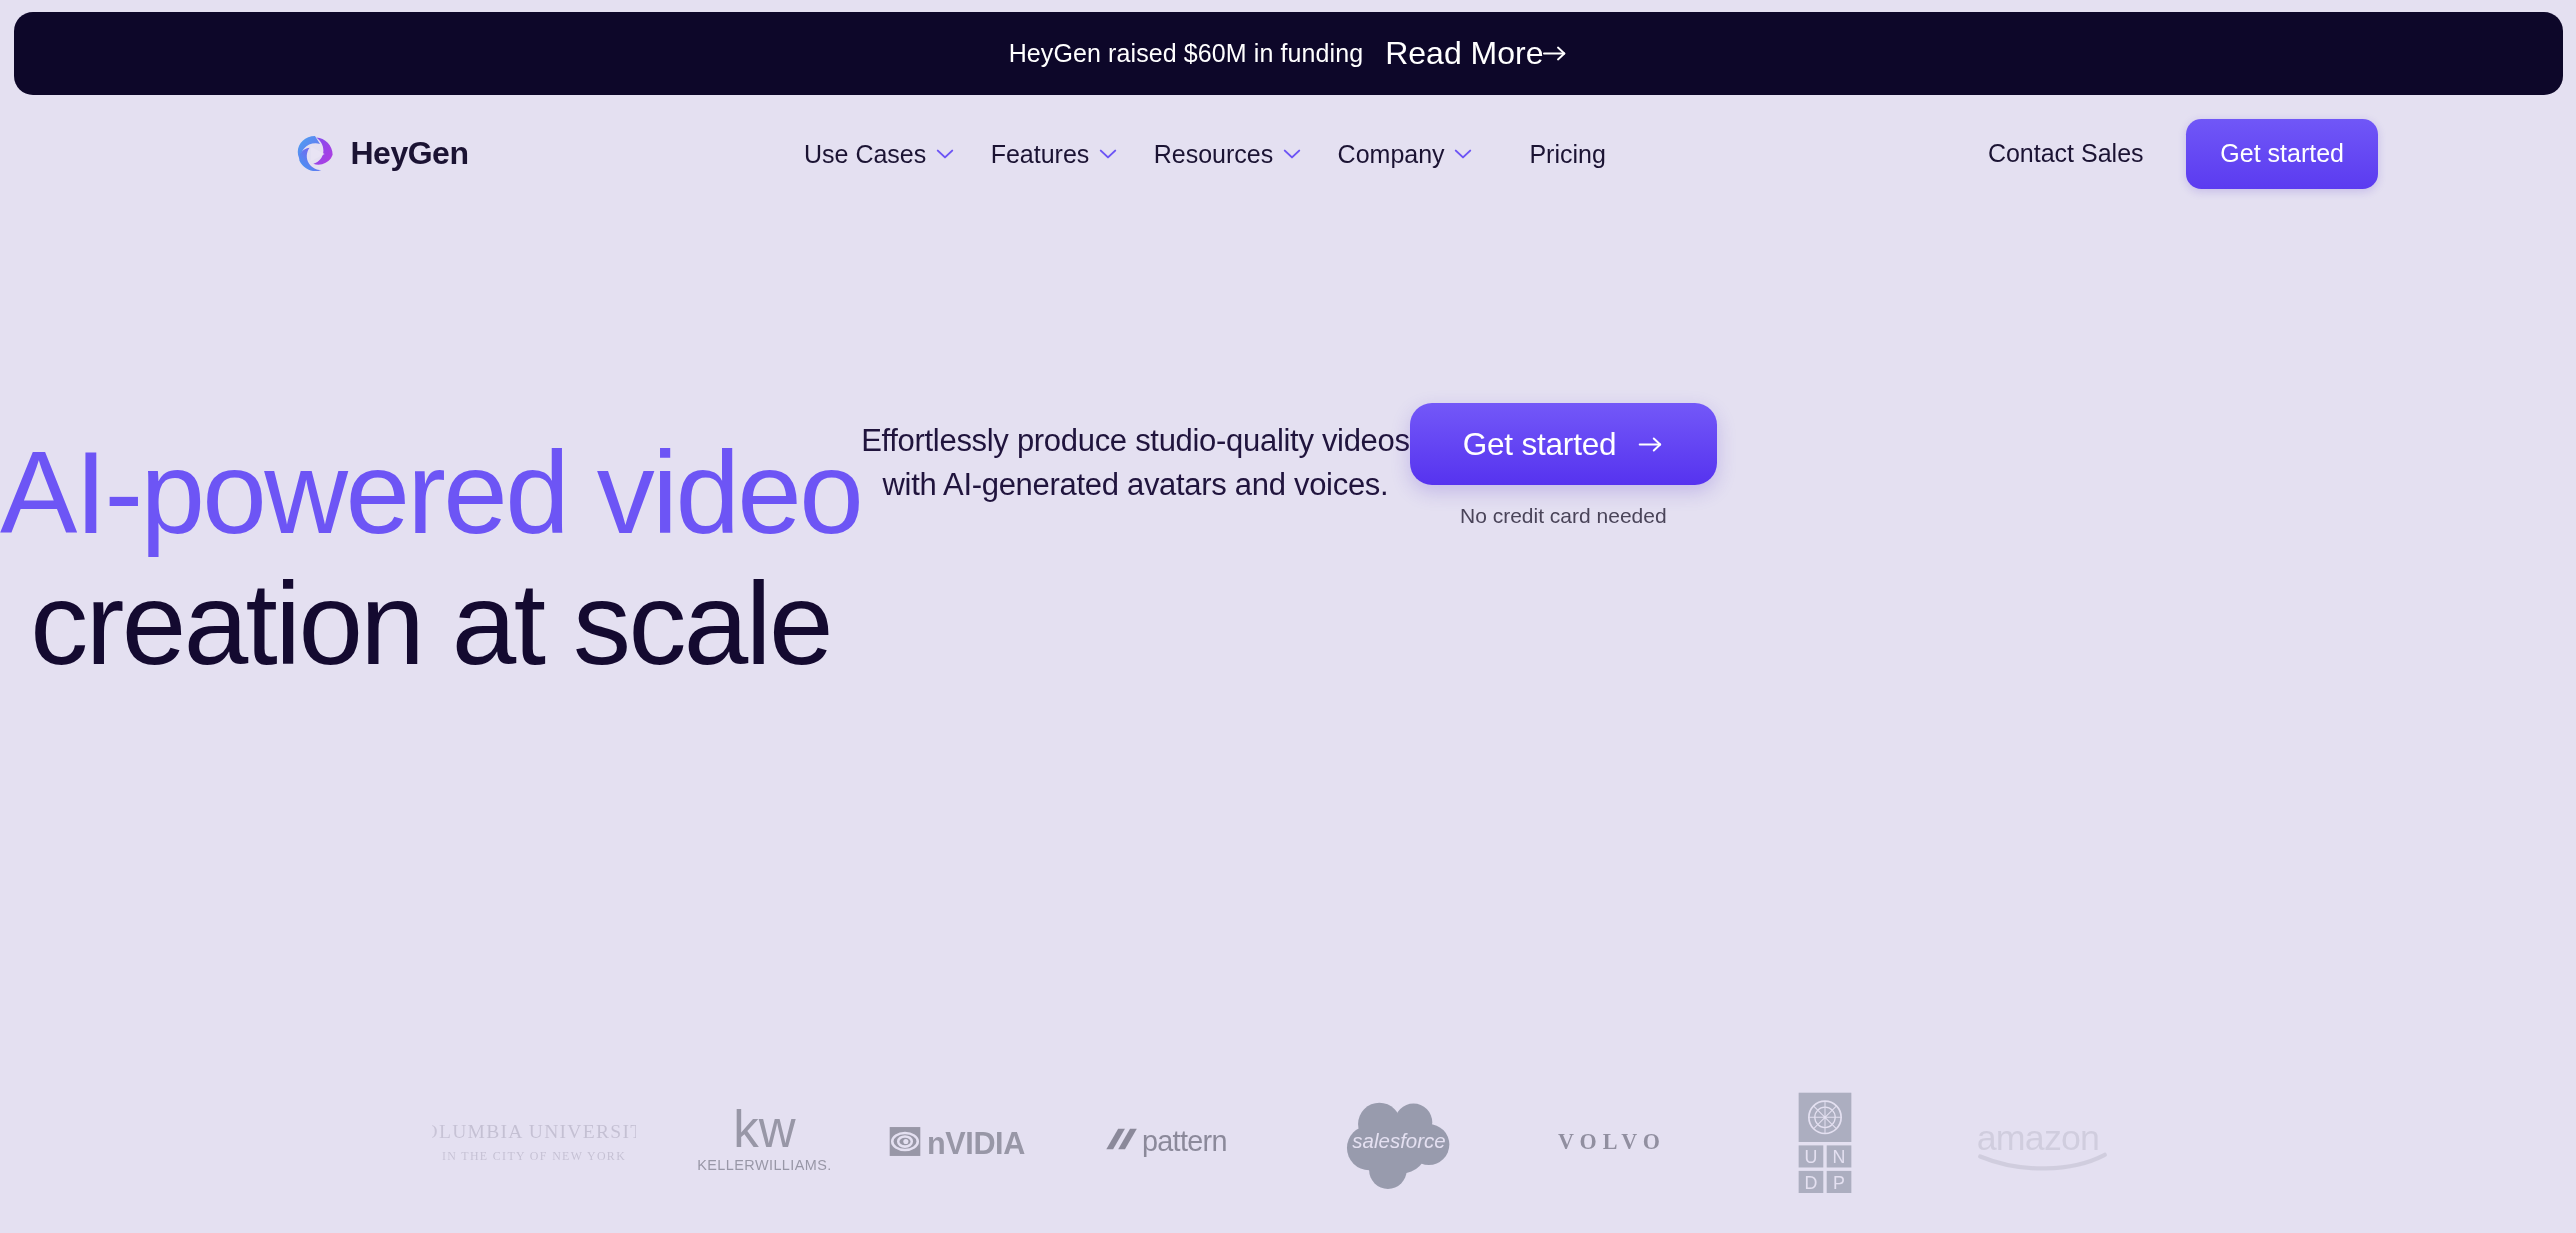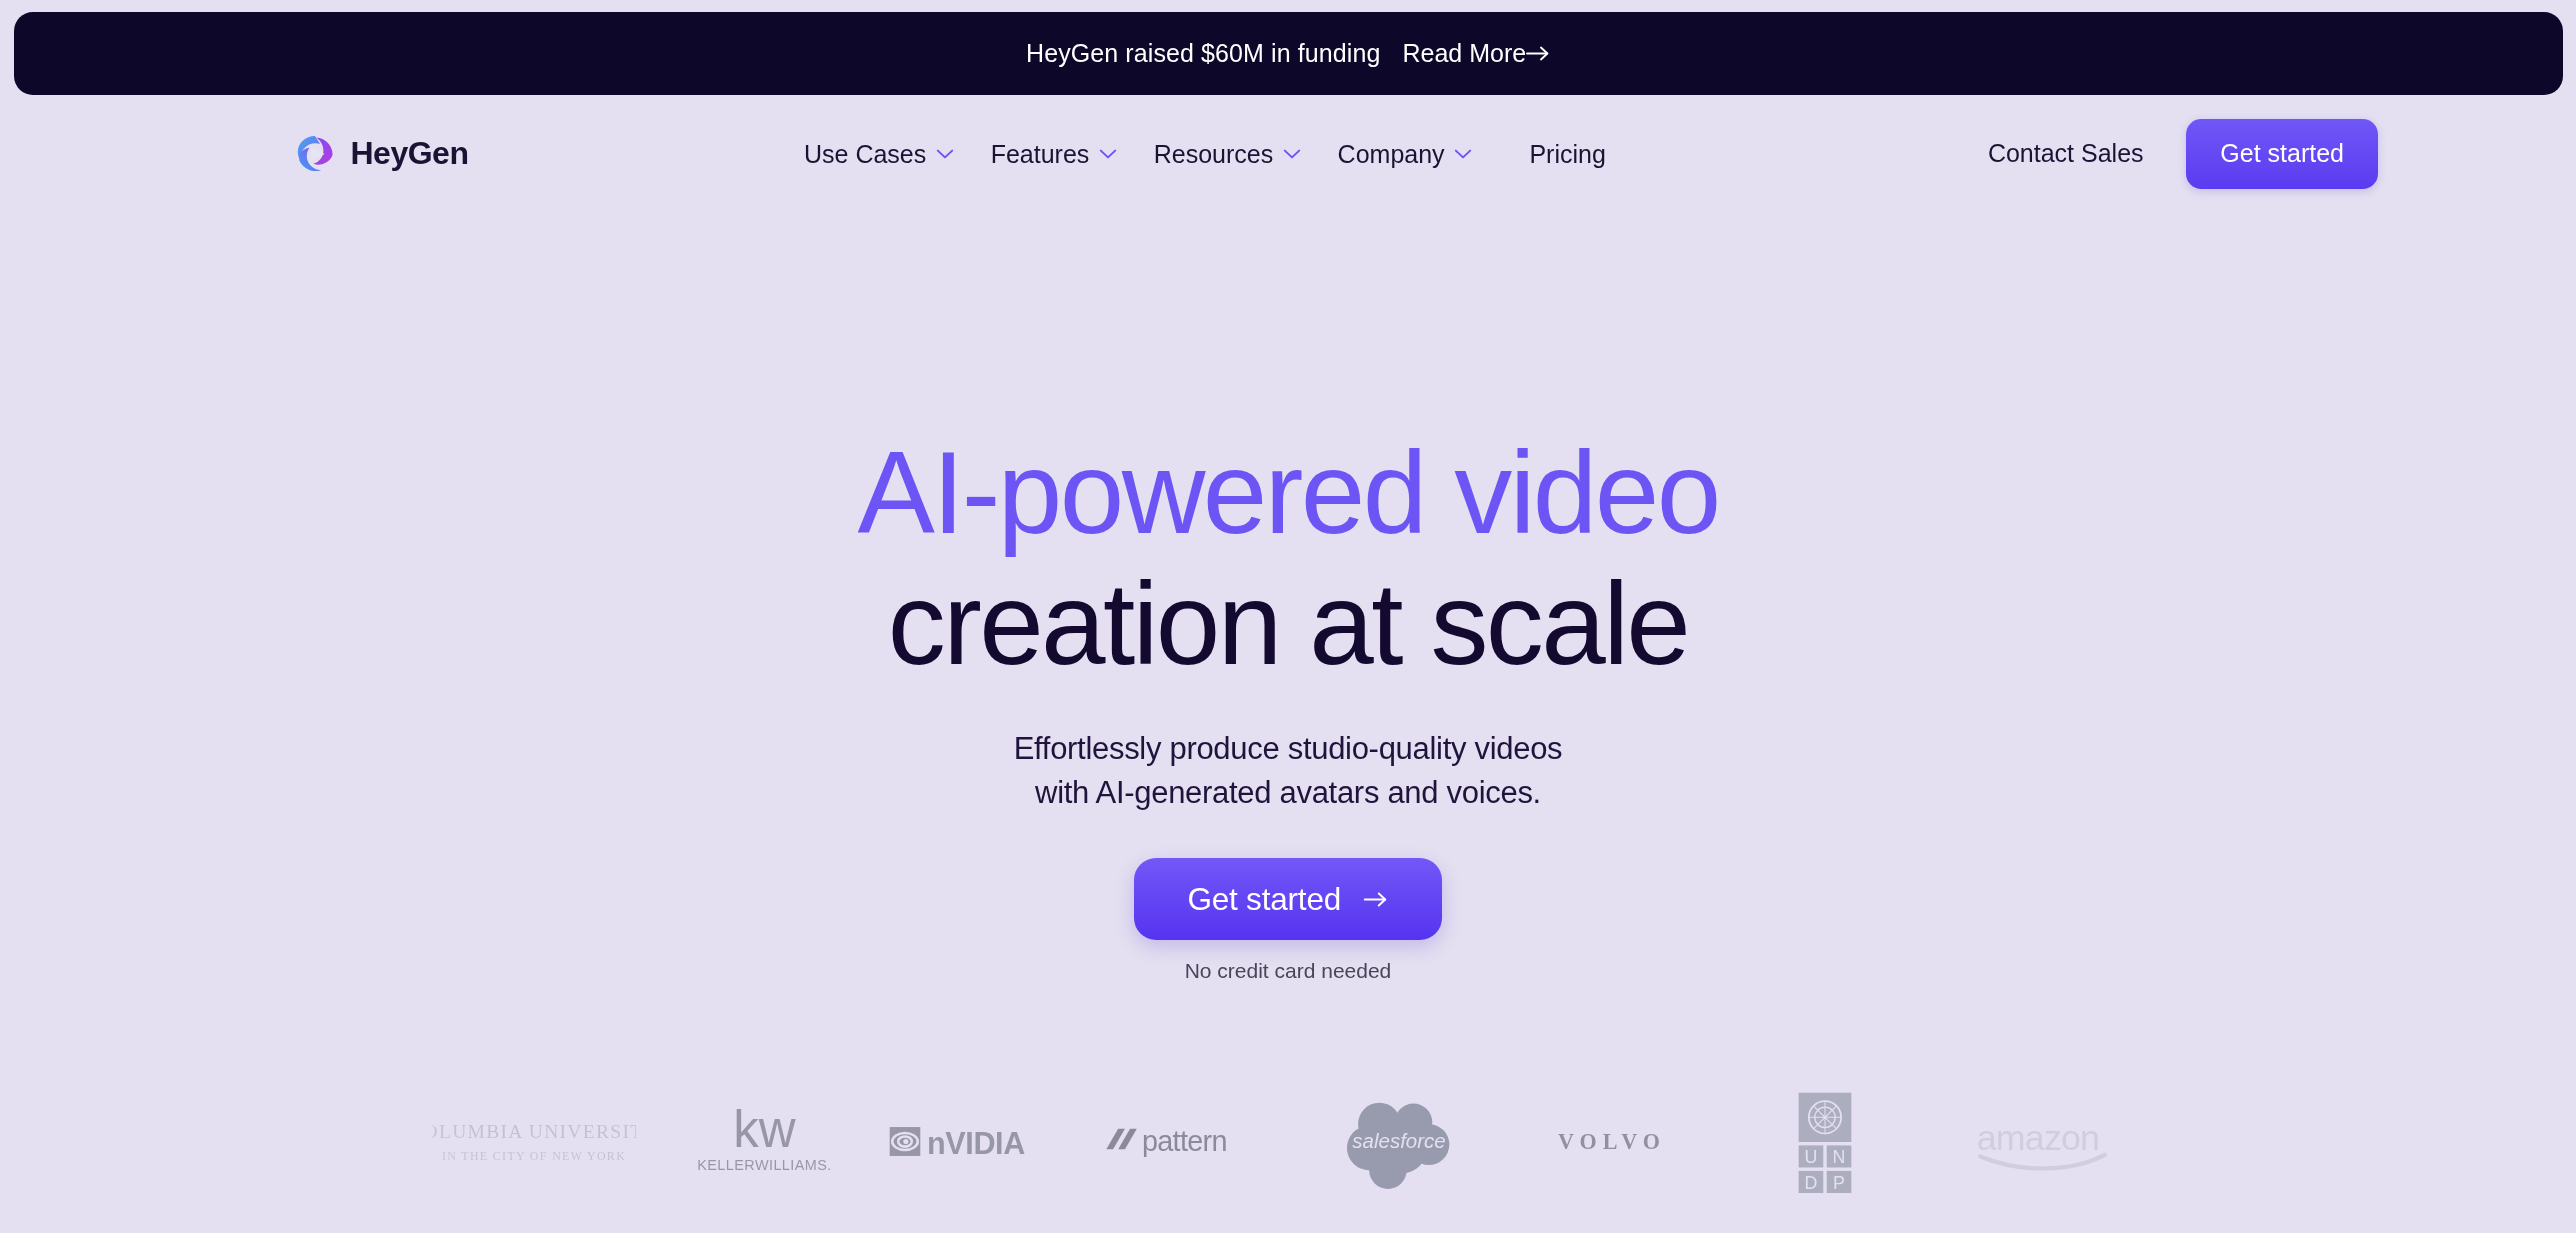--- a/index.html
+++ b/index.html
@@ -17,21 +17,21 @@
     width:2549px; height:83px;
     background:#0d0729;
     border-radius:19px;
     display:flex; align-items:center; justify-content:center;
     gap:22px;
   }
   .banner-text {
     color:#ffffff; font-size:25px; font-weight:400; letter-spacing:0.1px;
   }
   .banner-link {
-    color:#ffffff; font-size:25px; font-weight:500;
+    color:#ffffff; font-size:32px; font-weight:500;
     display:flex; align-items:center; cursor:pointer;
     text-decoration:none;
   }
   .banner-arrow { display:block; width:24px; height:17px; }
 
   
   .nav {
     position:absolute; left:0; top:109px; width:2576px; height:89px;
     display:flex; align-items:center;
   }
@@ -70,21 +70,21 @@
     padding:0 34px; height:70px;
     display:flex; align-items:center; justify-content:center;
     cursor:pointer; white-space:nowrap;
     box-shadow:0 2.6px 8.5px rgba(70,40,200,.18);
     font-family:"Liberation Sans", sans-serif;
   }
 
   
   .hero {
     position:absolute; left:0; top:198px; width:2576px;
-    display:flex; flex-direction:column; align-items:center;
+    display:flex; flex-direction:row; align-items:center;
   }
   .headline {
     margin-top:230px;
     text-align:center;
     font-size:116px; line-height:1.13;
     font-weight:400; letter-spacing:-2.6px;
   }
   .headline .l1 { color:#6d55f5; display:block; }
   .headline .l2 { color:#140a30; display:block; }
 

